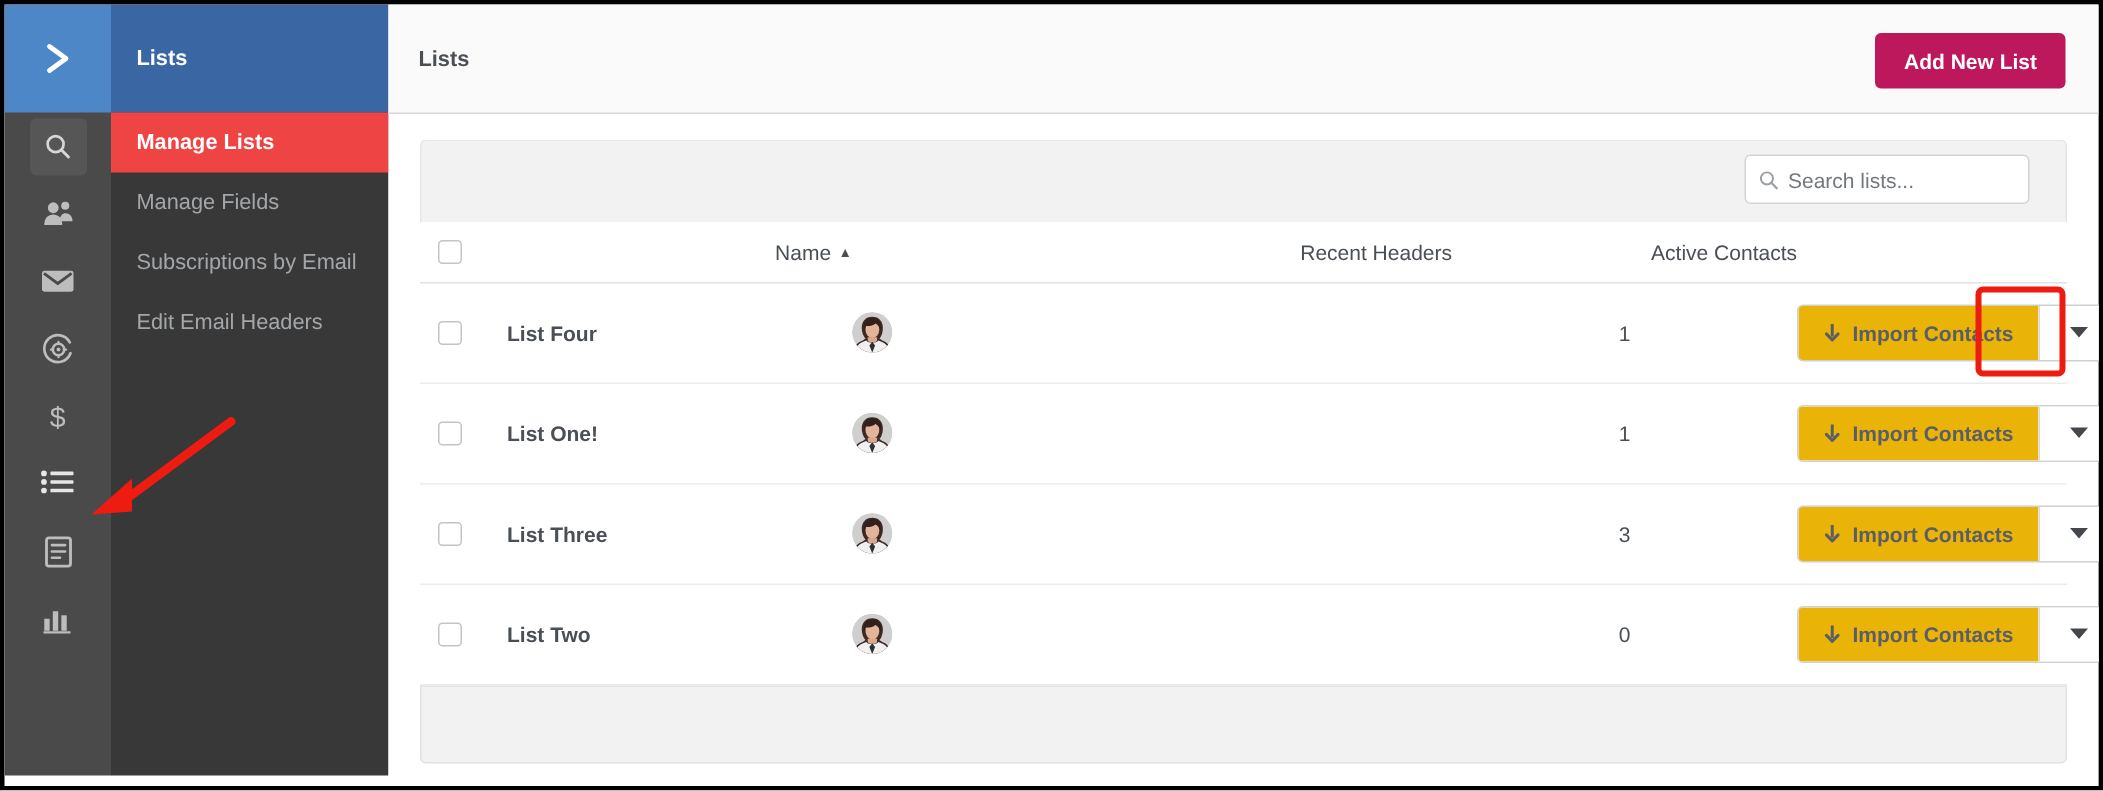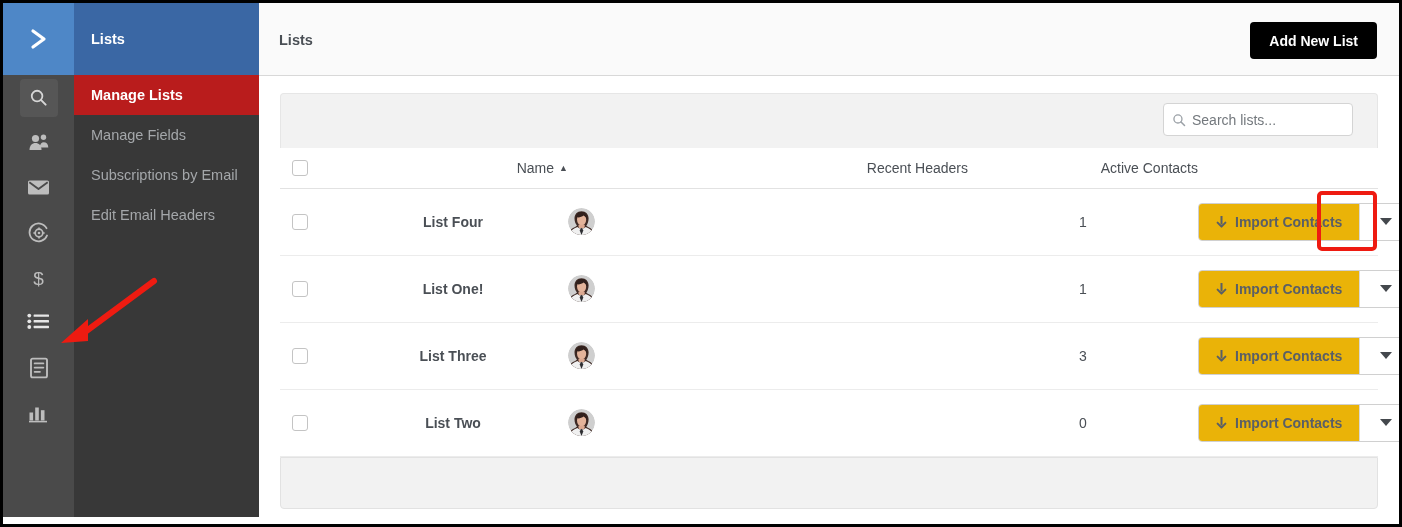--- a/index.html
+++ b/index.html
@@ -58,21 +58,21 @@
     padding-left: 17px;
   }
   .subnav-item {
     height: 40px;
     display: flex; align-items: center;
     padding-left: 17px;
     font-size: 14.5px;
     color: #a4a7aa;
   }
   .subnav-item.active {
-    background: #b91c1c;
+    background: #ef4444;
     color: #ffffff;
     font-weight: bold;
   }
 
   
   #main {
     position: absolute; left: 256px; top: 0; right: 0; bottom: 0;
     background: #ffffff;
   }
   #topbar {
@@ -84,21 +84,21 @@
   #topbar-title {
     position: absolute; left: 20px; top: 29px;
     font-size: 14.5px;
     font-weight: bold;
     color: #4a4f55;
   }
   #add-new-list {
     position: absolute; right: 22px; top: 19px;
     height: 37px;
     padding: 0 19px;
-    background: #000000;
+    background: #be185d;
     color: #ffffff;
     border: none; border-radius: 4px;
     font-family: "Liberation Sans", sans-serif;
     font-size: 14px; font-weight: bold;
     cursor: pointer;
     display: flex; align-items: center;
   }
 
   #content {
     position: relative;
@@ -163,21 +163,21 @@
   .col-action{ width: auto; }
 
   .cb {
     width: 16px; height: 16px;
     border: 1px solid #c4c4c4;
     border-radius: 3px;
     background: #ffffff;
     display: block;
     cursor: pointer;
   }
-  .name-cell { font-weight: bold; color: #3f444a; text-align: center; }
+  .name-cell { font-weight: bold; color: #3f444a; }
   th .sort-arrow { font-size: 9px; margin-left: 5px; color: #4a4f55; vertical-align: 2px; }
 
   .avatar {
     width: 27px; height: 27px;
     border-radius: 50%;
     overflow: hidden;
     display: block;
   }
   .avatar svg { display: block; }
 

